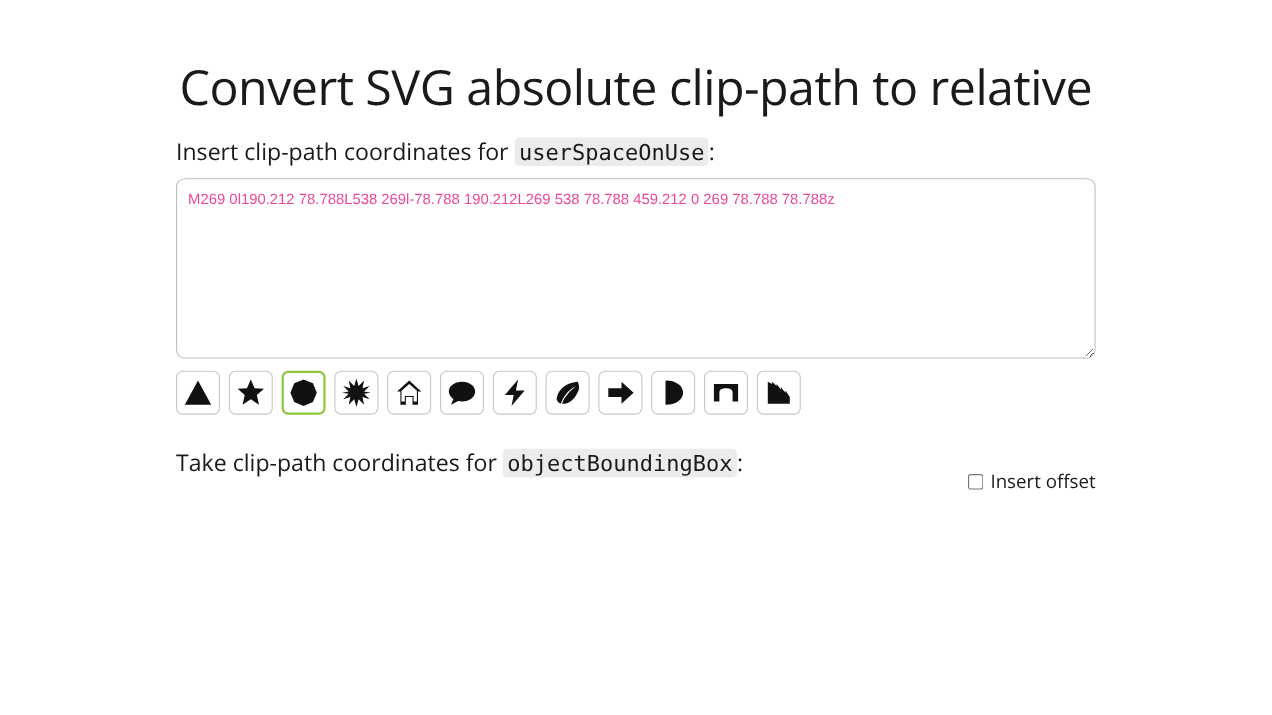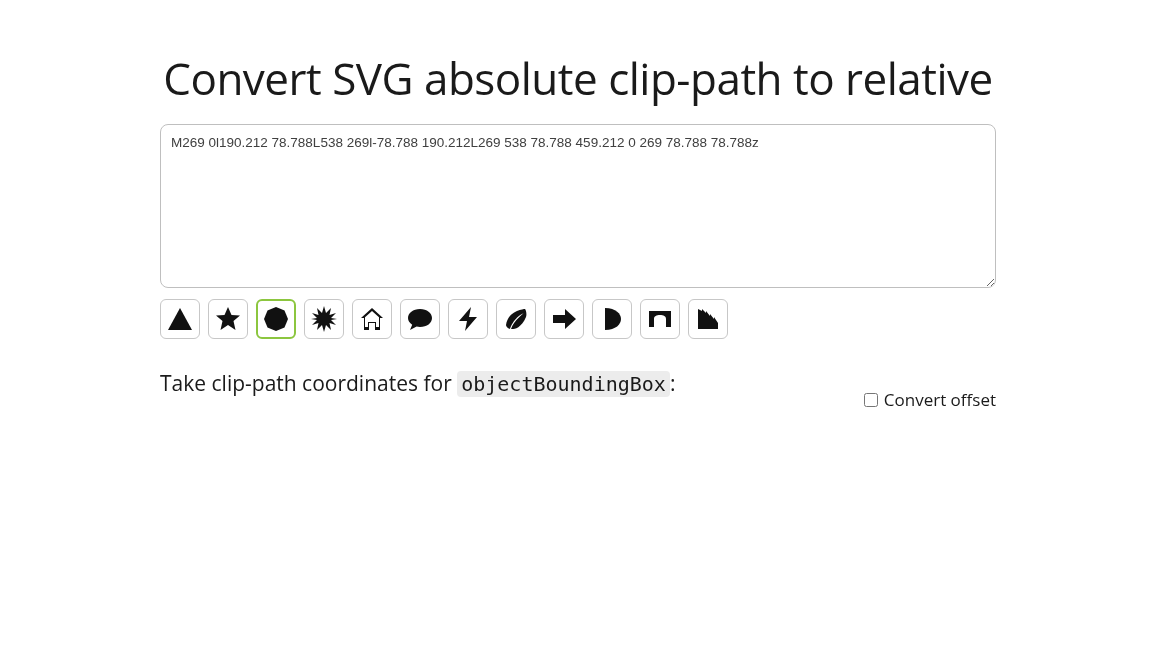--- a/index.html
+++ b/index.html
@@ -34,21 +34,21 @@
     font-size: 20px;
   }
   textarea {
     width: 100%;
     height: 164px;
     border: 1px solid #bfbfbf;
     border-radius: 8px;
     padding: 9px 10px;
     font-family: -apple-system, "Segoe UI", Arial, sans-serif;
     font-size: 13.5px;
-    color: #404040;
+    color: #ec4899;
     resize: vertical;
     outline: none;
     line-height: 1.35;
   }
   .shape-row {
     display: flex;
     gap: 8px;
     margin-top: 6px;
     margin-bottom: 30px;
   }
@@ -86,20 +86,23 @@
     accent-color: #555;
   }
 </style>
 </head>
 <body>
 
 <div class="container">
 
   <h1 class="page-title">Convert SVG absolute clip-path to relative</h1>
 
+  <p class="label-line">
+    <span>Insert clip-path coordinates for </span><code class="pill">userSpaceOnUse</code><span>:</span>
+  </p>
 
   <textarea style="">M269 0l190.212 78.788L538 269l-78.788 190.212L269 538 78.788 459.212 0 269 78.788 78.788z</textarea>
 
   <div class="shape-row">
 
     <div class="shape-btn">
       <svg width="28" height="28" viewBox="0 0 28 28">
           <path d="M14 3 L26 25 L2 25 Z" fill="#111"></path>
         </svg>
     </div>
@@ -171,20 +174,20 @@
     </div>
 
   </div>
 
   <div class="output-row">
     <p class="label-line" style="margin-bottom:16px">
       <span>Take clip-path coordinates for </span><code class="pill">objectBoundingBox</code><span>:</span>
     </p>
     <label class="offset-wrap">
       <input type="checkbox" style="">
-      <span>Convert offset</span>
+      <span>Insert offset</span>
     </label>
   </div>
 
 
   
 
 </div>
 
 </body></html>

